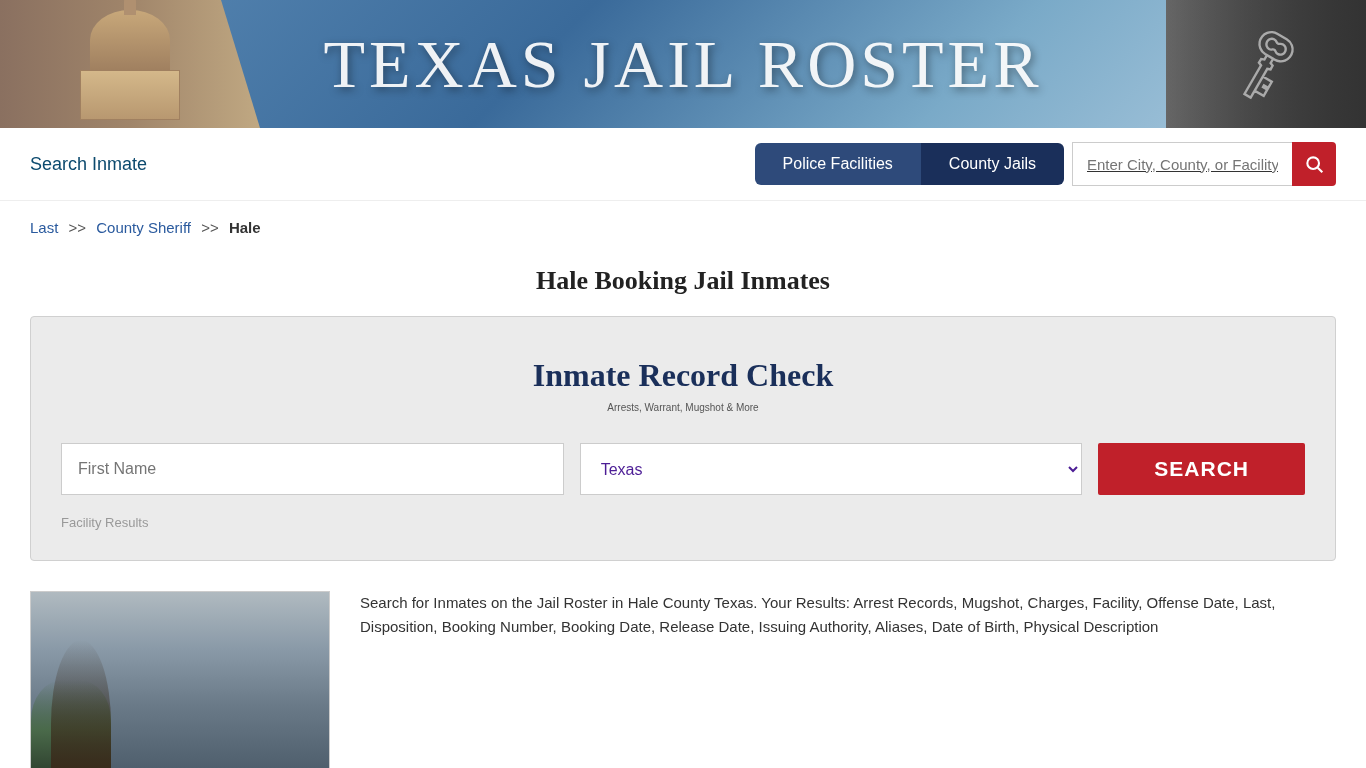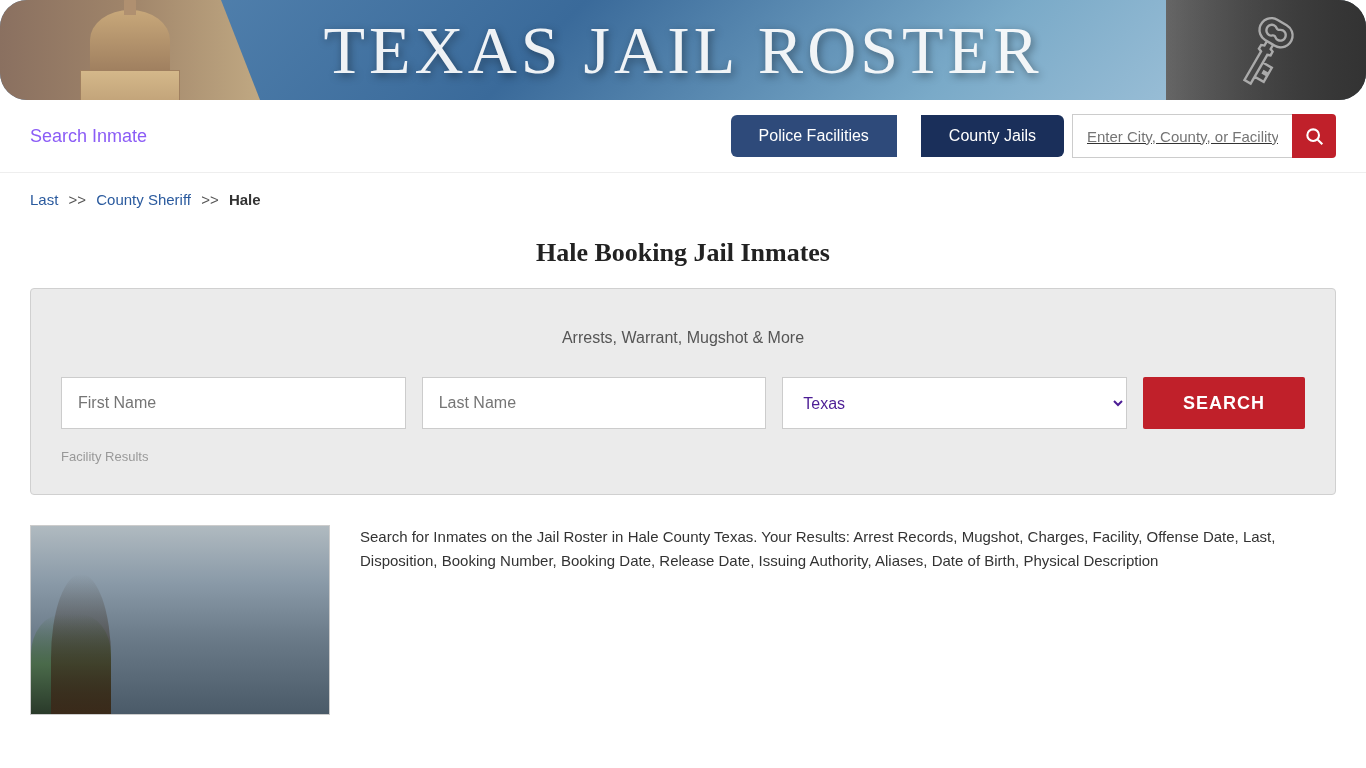--- a/index.html
+++ b/index.html
@@ -1,28 +1,27 @@
 <!DOCTYPE html>
 <html><head>
   <meta charset="utf-8">
   <style>
     * { box-sizing: border-box; margin: 0; padding: 0; }
     body { font-family: Georgia, 'Times New Roman', serif; background: #fff; color: #333; }
 
     
     .banner {
       width: 100%;
-      height: 100px;
+      height: 128px;
       background: linear-gradient(135deg, #5b8ab5 0%, #3a6a9a 40%, #7aaac8 70%, #b0cce0 100%);
       position: relative;
       overflow: hidden;
       display: flex;
       align-items: center;
       justify-content: center;
-      border-radius: 27px;
     }
     .banner-bg-left {
       position: absolute;
       left: 0; top: 0; bottom: 0;
       width: 260px;
       background: linear-gradient(to right, #8a7060, #a0856a, #c0a882);
       clip-path: polygon(0 0, 85% 0, 100% 100%, 0 100%);
     }
     .banner-capitol {
       position: absolute;
@@ -108,21 +107,21 @@
     .navbar {
       display: flex;
       align-items: center;
       justify-content: space-between;
       padding: 14px 30px;
       background: #fff;
       border-bottom: 1px solid #eee;
     }
     .navbar-left {
       font-size: 18px;
-      color: #8b5cf6;
+      color: #0c4a6e;
       font-family: Arial, sans-serif;
     }
     .navbar-right {
       display: flex;
       align-items: center;
       gap: 0;
     }
     .nav-btn {
       padding: 12px 28px;
       font-size: 16px;
@@ -131,21 +130,20 @@
       border: none;
       color: #ffffff;
     }
     .nav-btn-police {
       background: #2e4a7a;
       border-radius: 6px 0 0 6px;
     }
     .nav-btn-county {
       background: #1a2f5a;
       border-radius: 0 6px 6px 0;
-      margin-left: 24px;
     }
     .search-bar-container {
       display: flex;
       align-items: center;
       margin-left: 8px;
       text-decoration: underline;
     }
     .facility-search-input {
       padding: 10px 14px;
       font-size: 15px;
@@ -218,21 +216,21 @@
     .record-check-title {
       text-align: center;
       font-size: 32px;
       font-weight: bold;
       color: #1a2f5a;
       font-family: Georgia, serif;
       margin-bottom: 8px;
     }
     .record-check-subtitle {
       text-align: center;
-      font-size: 16px;
+      font-size: 10px;
       color: #555;
       font-family: Arial, sans-serif;
       margin-bottom: 30px;
     }
     .record-search-form {
       display: flex;
       align-items: center;
       gap: 16px;
       margin-bottom: 20px;
     }
@@ -257,23 +255,23 @@
       height: 52px;
       font-family: Arial, sans-serif;
       color: #4c1d95;
       cursor: pointer;
       appearance: auto;
     }
     .record-search-btn {
       background: #c0202a;
       color: #fff;
       border: none;
-      padding: 0 40px;
+      padding: 0 56px;
       height: 52px;
-      font-size: 18px;
+      font-size: 21px;
       font-weight: bold;
       font-family: Arial, sans-serif;
       letter-spacing: 1px;
       cursor: pointer;
       border-radius: 2px;
     }
     .sponsored-label {
       font-size: 13px;
       color: #999;
       font-family: Arial, sans-serif;
@@ -368,24 +366,24 @@
   <a href="#">County Sheriff</a>
   <span class="separator">&gt;&gt;</span>
   <span class="current">Hale</span>
 </div>
 
 <div class="page-title-section">
   <h2>Hale Booking Jail Inmates</h2>
 </div>
 
 <div class="record-check-section">
+  <div class="record-check-title">Inmate Record Check</div>
   <div class="record-check-subtitle">Arrests, Warrant, Mugshot &amp; More</div>
   <div class="record-search-form">
     <input class="record-input" type="text" placeholder="First Name" style="">
-    <input class="record-input" type="text" placeholder="Last Name" style="">
     <select class="state-select" id="state-select"><option value="Alabama">Alabama</option><option value="Alaska">Alaska</option><option value="Arizona">Arizona</option><option value="Arkansas">Arkansas</option><option value="California">California</option><option value="Colorado">Colorado</option><option value="Connecticut">Connecticut</option><option value="Delaware">Delaware</option><option value="Florida">Florida</option><option value="Georgia">Georgia</option><option value="Hawaii">Hawaii</option><option value="Idaho">Idaho</option><option value="Illinois">Illinois</option><option value="Indiana">Indiana</option><option value="Iowa">Iowa</option><option value="Kansas">Kansas</option><option value="Kentucky">Kentucky</option><option value="Louisiana">Louisiana</option><option value="Maine">Maine</option><option value="Maryland">Maryland</option><option value="Massachusetts">Massachusetts</option><option value="Michigan">Michigan</option><option value="Minnesota">Minnesota</option><option value="Mississippi">Mississippi</option><option value="Missouri">Missouri</option><option value="Montana">Montana</option><option value="Nebraska">Nebraska</option><option value="Nevada">Nevada</option><option value="New Hampshire">New Hampshire</option><option value="New Jersey">New Jersey</option><option value="New Mexico">New Mexico</option><option value="New York">New York</option><option value="North Carolina">North Carolina</option><option value="North Dakota">North Dakota</option><option value="Ohio">Ohio</option><option value="Oklahoma">Oklahoma</option><option value="Oregon">Oregon</option><option value="Pennsylvania">Pennsylvania</option><option value="Rhode Island">Rhode Island</option><option value="South Carolina">South Carolina</option><option value="South Dakota">South Dakota</option><option value="Tennessee">Tennessee</option><option value="Texas" selected="">Texas</option><option value="Utah">Utah</option><option value="Vermont">Vermont</option><option value="Virginia">Virginia</option><option value="Washington">Washington</option><option value="West Virginia">West Virginia</option><option value="Wisconsin">Wisconsin</option><option value="Wyoming">Wyoming</option></select>
     <button class="record-search-btn">SEARCH</button>
   </div>
   <div class="sponsored-label">Facility Results</div>
 </div>
 
 <div class="bottom-section">
   <div class="bottom-image">
     <div class="bottom-image-tree2"></div>
     <div class="bottom-image-tree"></div>

